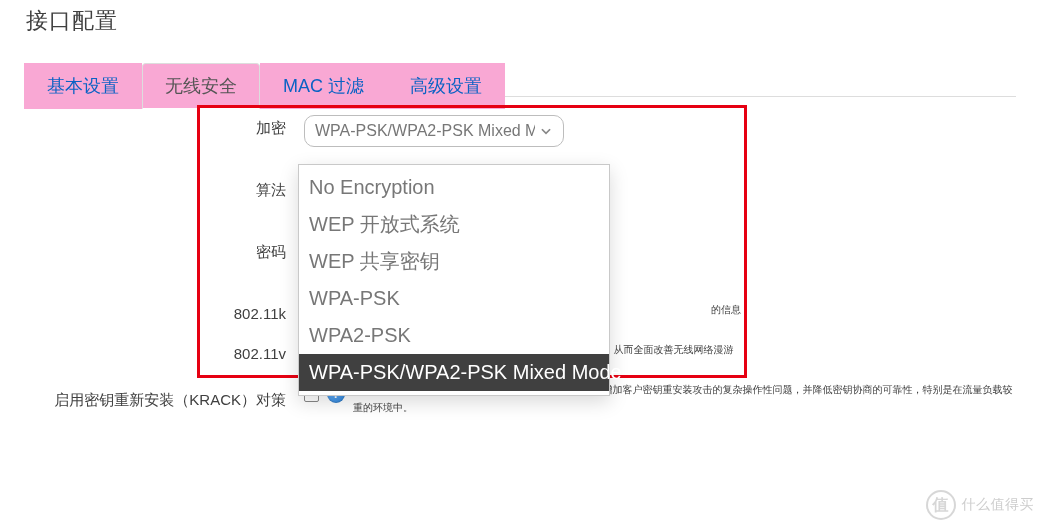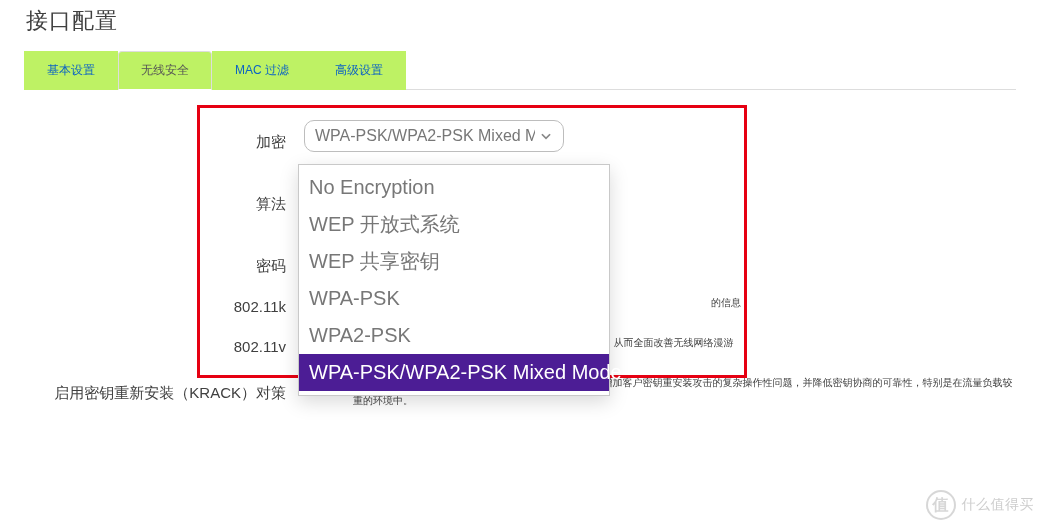--- a/index.html
+++ b/index.html
@@ -21,28 +21,28 @@
       margin: 0 0 14px 2px;
       letter-spacing: 1px;
     }
     .tabs {
       display: flex;
       border-bottom: 1px solid #ddd;
       margin-bottom: 18px;
     }
     .tab {
       padding: 10px 22px;
-      font-size: 12px;
+      font-size: 18px;
       color: #0b62c4;
       cursor: pointer;
       border: 1px solid transparent;
       border-bottom: none;
       position: relative;
-      top: 1px;
-      background: #bef264;
+      top: 13px;
+      background: #f9a8d4;
     }
     .tab.active {
       color: #555;
       border-color: #ddd;
       border-bottom: 1px solid #fff;
       border-radius: 4px 4px 0 0;
     }
     .highlight-box {
       position: absolute;
       left: 197px;
@@ -52,21 +52,21 @@
       border: 3px solid #e60012;
       pointer-events: none;
       z-index: 50;
     }
     .form-rows { margin-left: 0; }
     .row {
       display: flex;
       align-items: center;
       margin-bottom: 18px;
     }
-    .row.tall { min-height: 44px; align-items: flex-end; }
+    .row.tall { min-height: 44px; align-items: flex-start; }
     .label-col {
       width: 280px;
       min-width: 280px;
       text-align: right;
       padding-right: 18px;
       font-size: 15px;
       color: #404040;
       padding-top: 4px;
     }
     .label-col.tight { padding-top: 2px; }
@@ -119,21 +119,21 @@
     }
     .dropdown .opt {
       padding: 5px 10px;
       font-size: 20px;
       color: #777;
       cursor: pointer;
       line-height: 1.35;
       white-space: nowrap;
     }
     .dropdown .opt.selected {
-      background: #4c1d95;
+      background: #404040;
       color: #fff;
     }
     .checkbox {
       width: 15px; height: 15px;
       border: 1px solid #888;
       border-radius: 2px;
       display: inline-block;
       flex-shrink: 0;
       margin-top: 6px;
       cursor: pointer;

